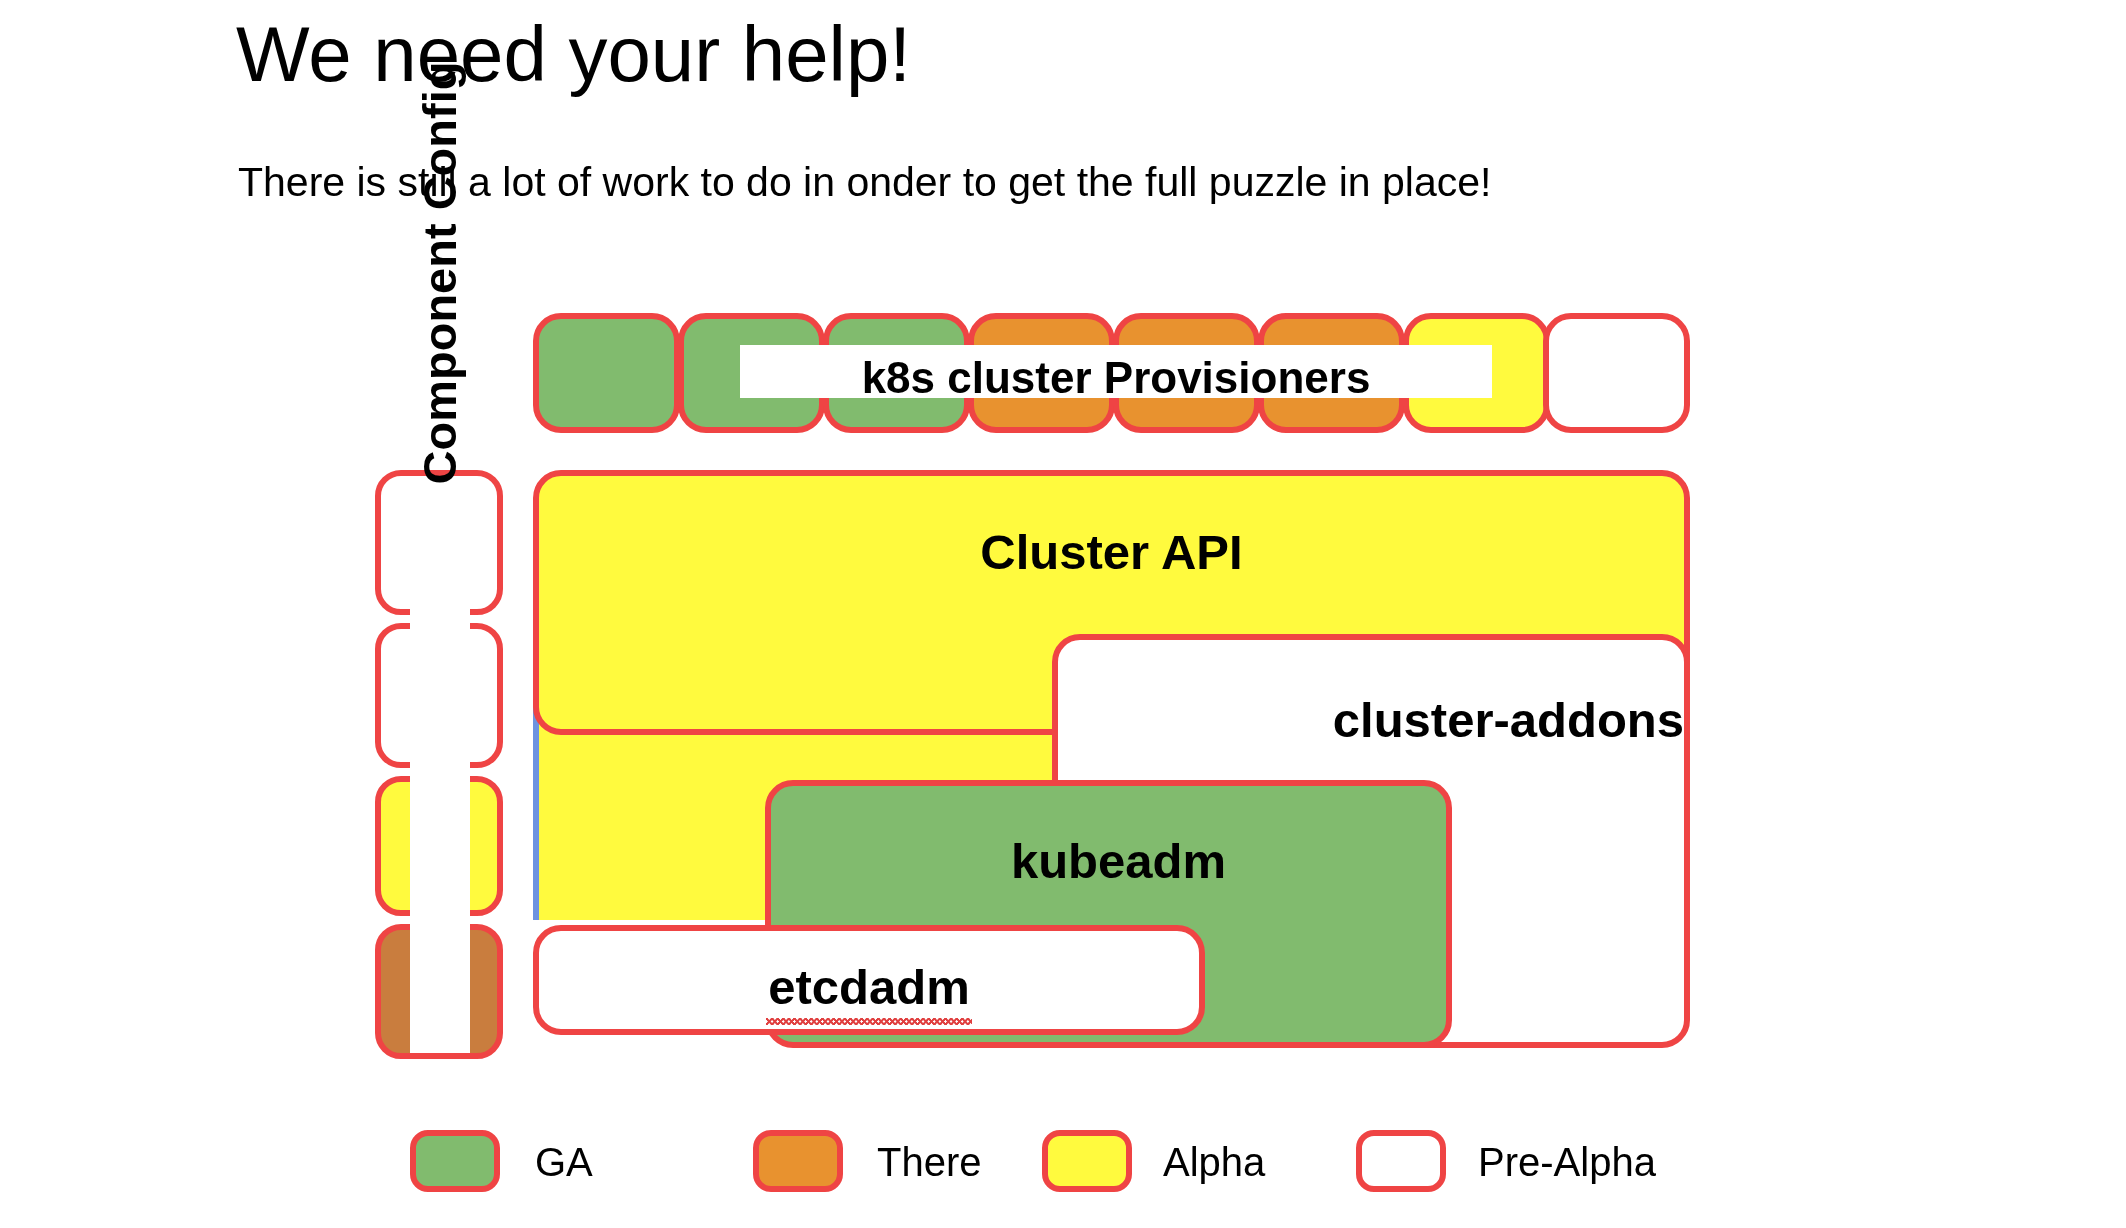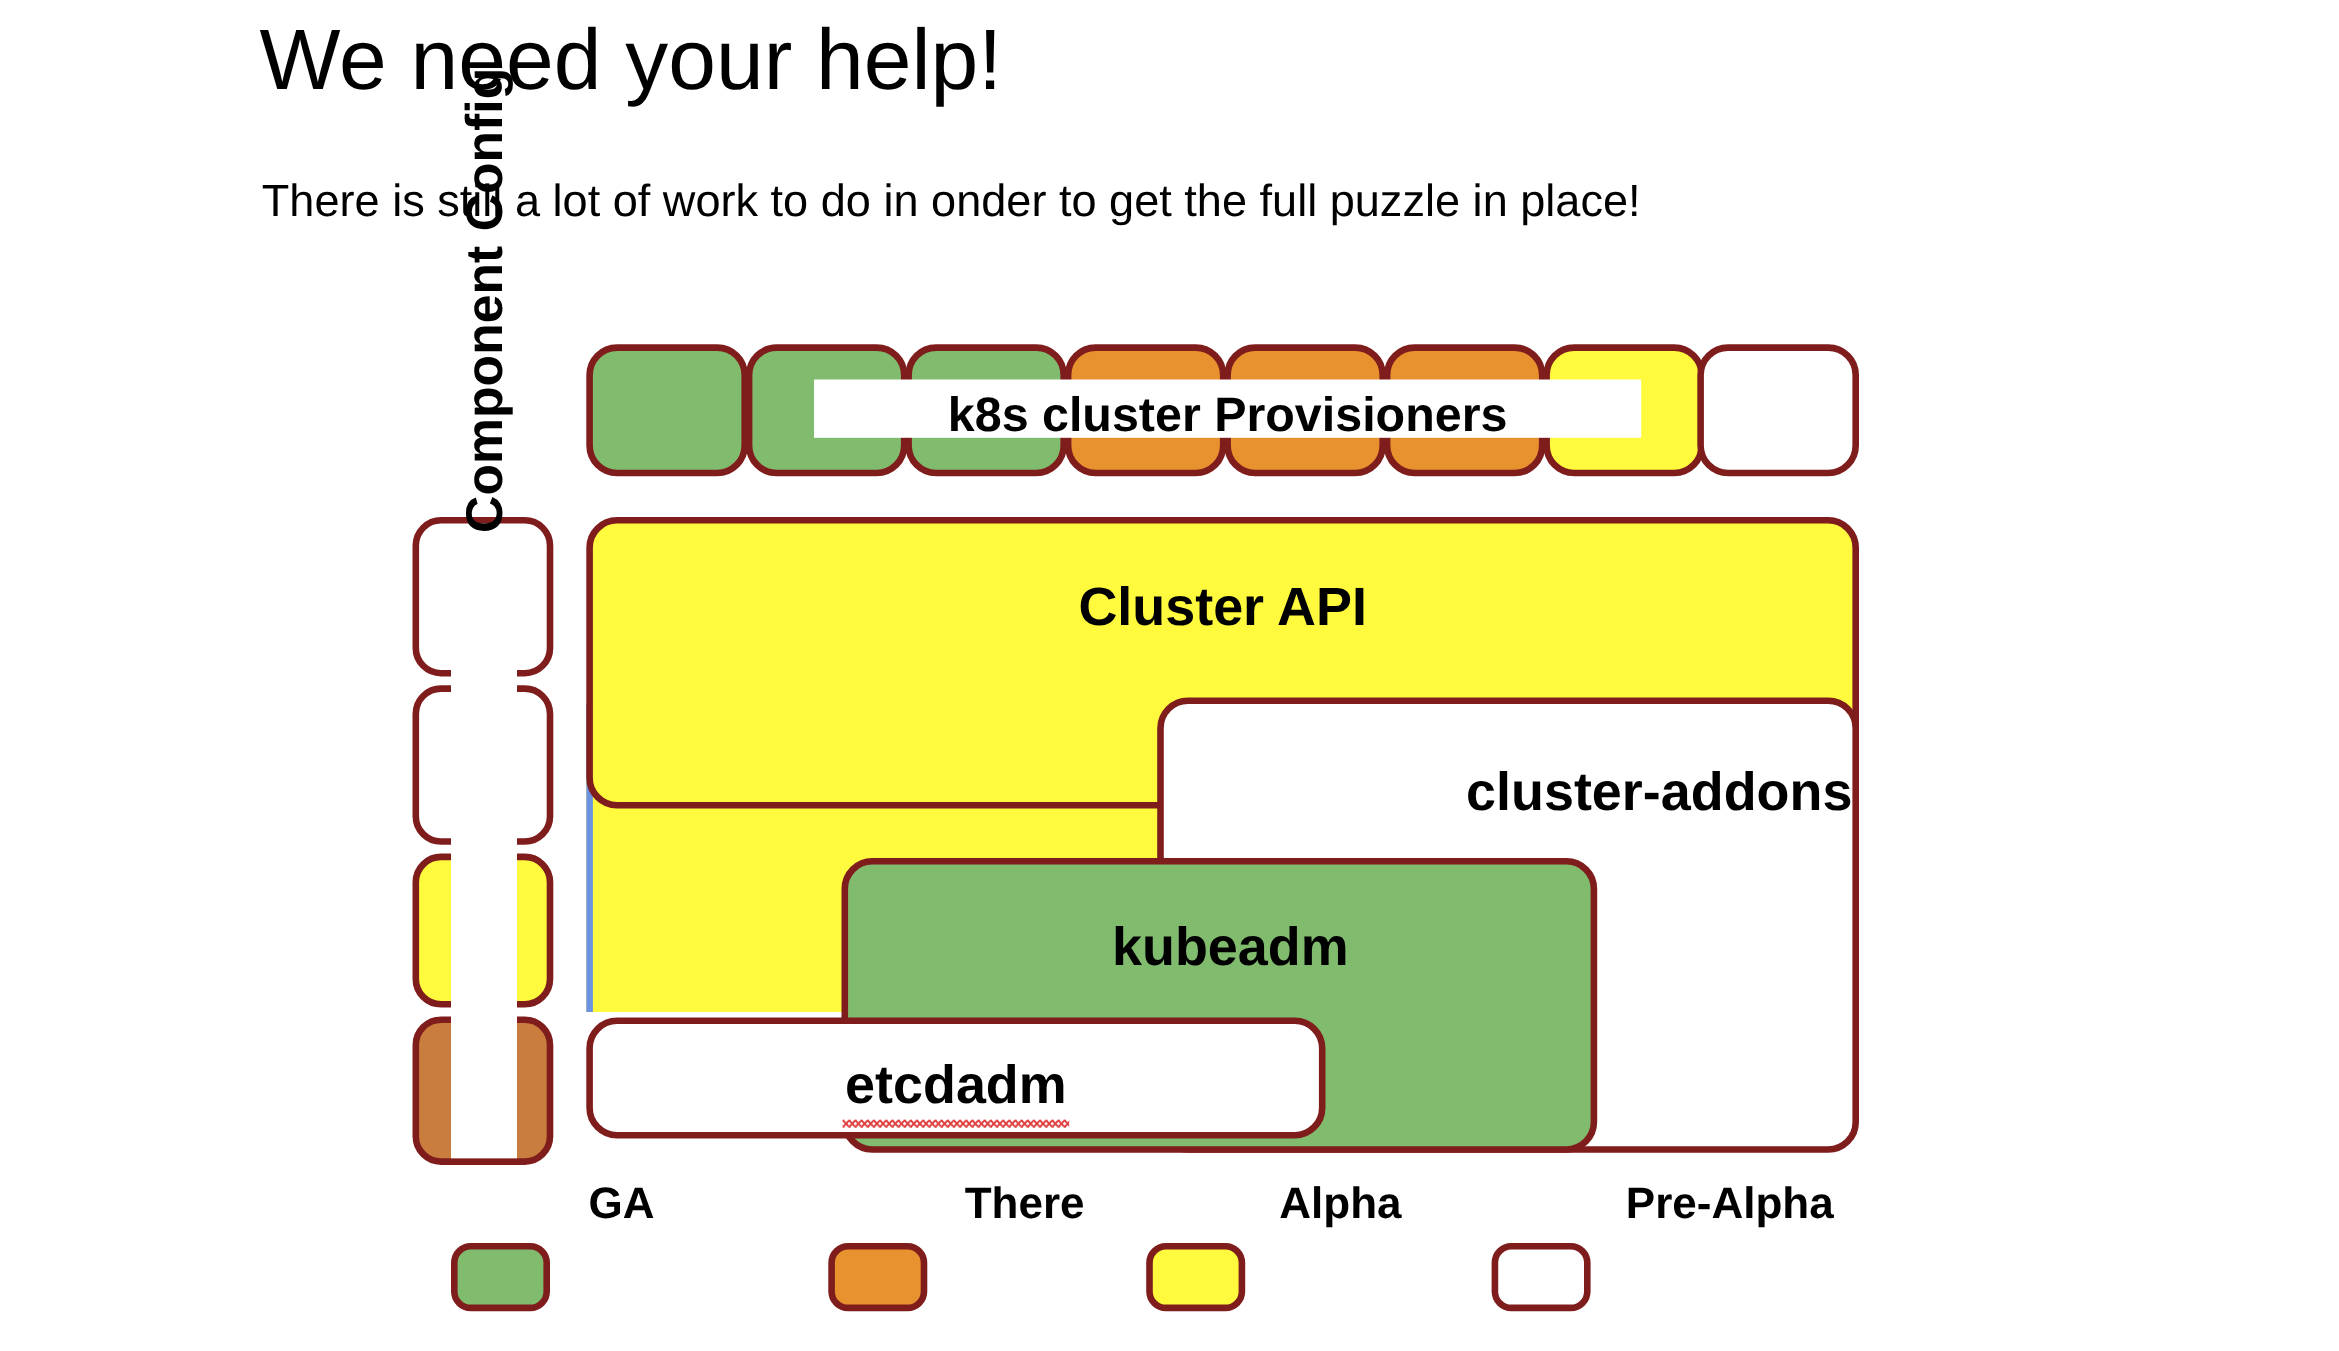--- a/index.html
+++ b/index.html
@@ -36,21 +36,21 @@
     font-weight: 400;
     line-height: 1.2;
     white-space: nowrap;
     color: #000000;
   }
 
   
   .node {
     position: absolute;
     box-sizing: border-box;
-    border: 6px solid #7f1d1d;
+    border: 6px solid #ef4444;
     border-radius: 26px;
     background: #ffffff;
   }
   .node.green  { background: #81bb6e; }
   .node.orange { background: #e8922f; }
   .node.brown  { background: #c97d3e; }
   .node.yellow { background: #fffa3e; }
   .node.white  { background: #ffffff; }
 
   .node-label {
@@ -216,23 +216,23 @@
   
   #legend { position: absolute; left: 0; top: 0; }
   .legend-swatch {
     top: 1130px;
     width: 90px;
     height: 62px;
     border-radius: 18px;
   }
   .legend-text {
     position: absolute;
-    top: 1072px;
+    top: 1140px;
     font-size: 40px;
-    font-weight: 700;
+    font-weight: 400;
     white-space: nowrap;
     color: #000000;
   }
 </style>
 </head>
 <body>
 
 <div id="slide-title">We need your help!</div>
 
 <div id="slide-subtitle">There is still a lot of work to do in onder to get the full puzzle in place!</div>

